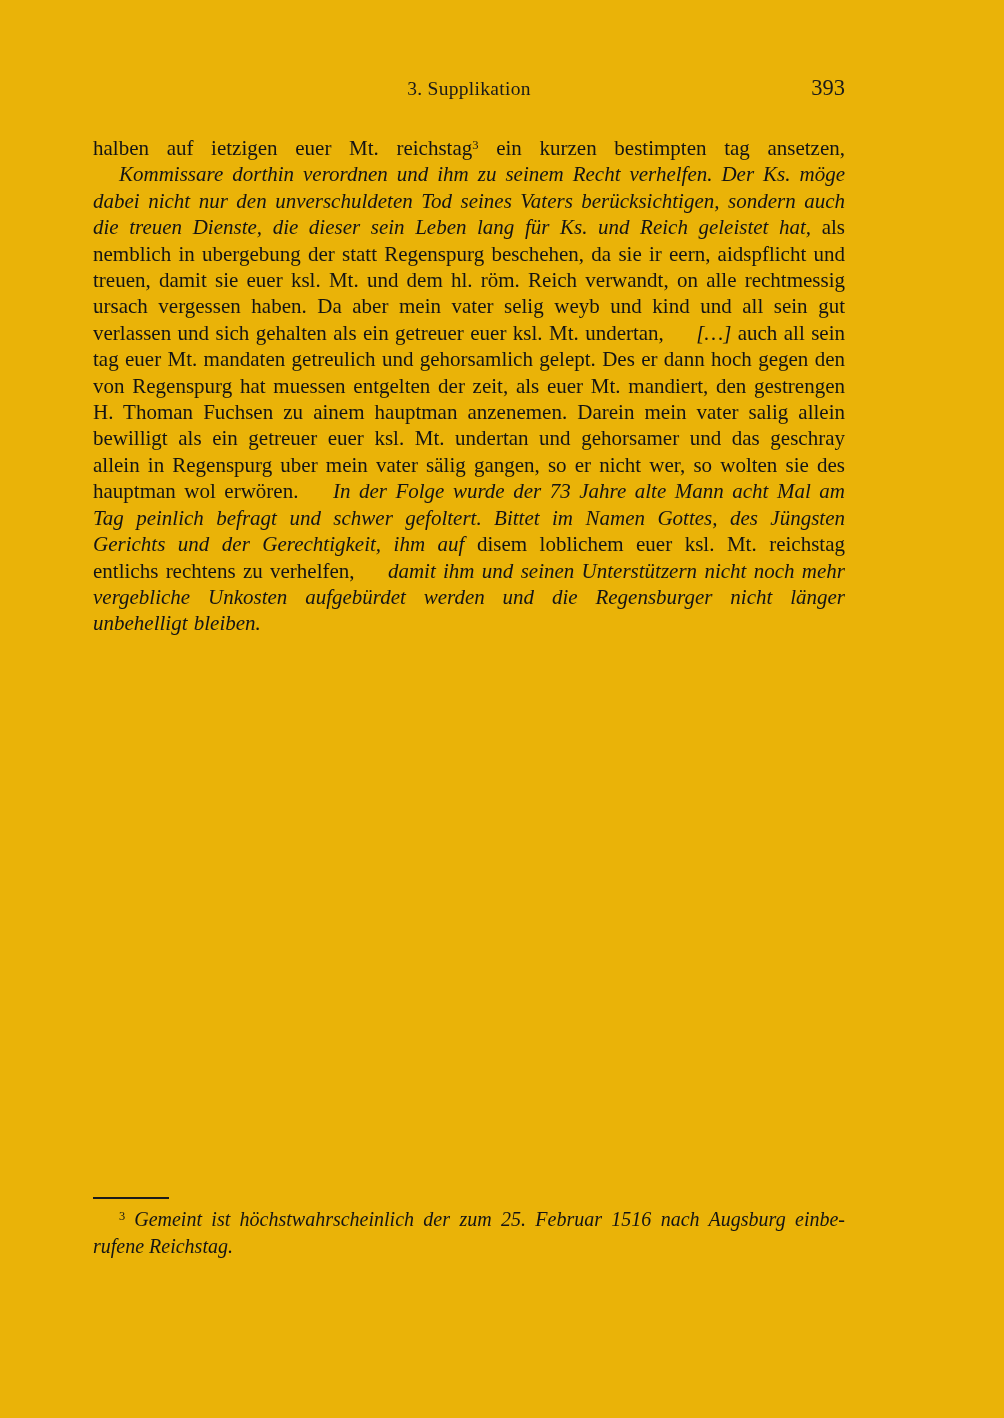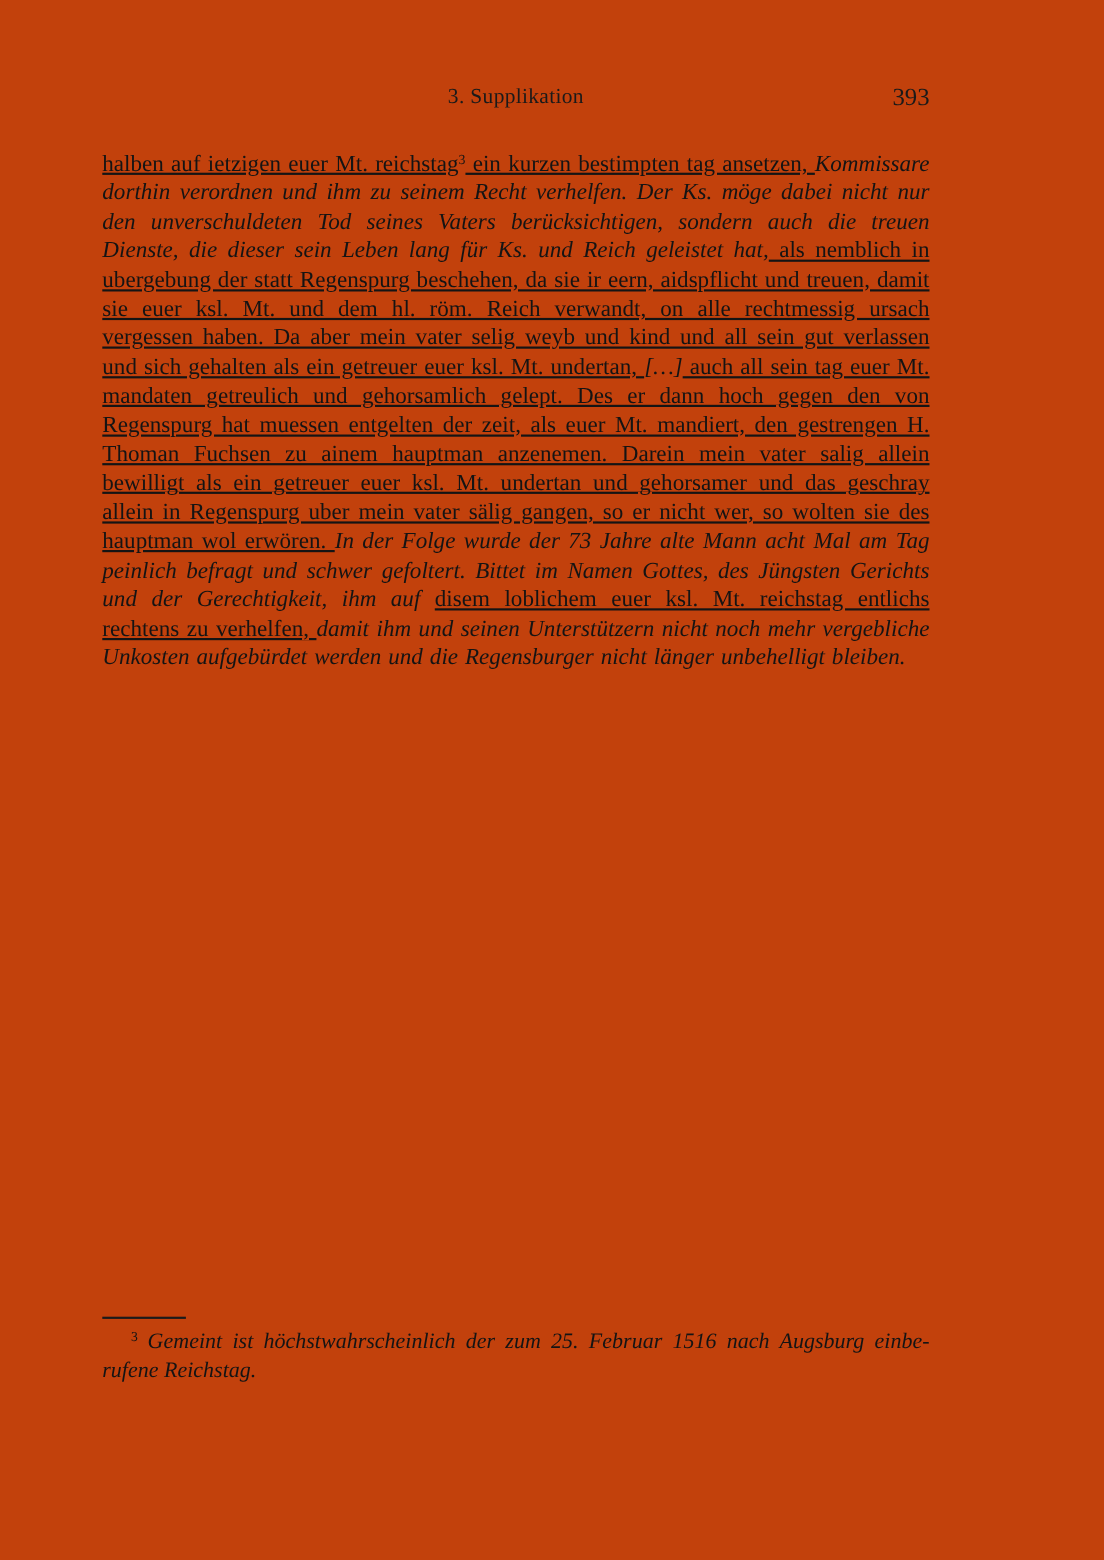--- a/index.html
+++ b/index.html
@@ -7,21 +7,21 @@
     padding: 0;
     width: 1004px;
     height: 1418px;
     background: #ffffff;
     overflow: hidden;
   }
   .page {
     position: relative;
     width: 1004px;
     height: 1418px;
-    background: #c2410c;
+    background: #eab308;
     color: #161616;
     font-family: "Liberation Serif", "DejaVu Serif", serif;
   }
   .running-head {
     position: absolute;
     top: 78px;
     left: 93px;
     width: 752px;
     height: 26px;
   }
@@ -43,22 +43,22 @@
     position: absolute;
     top: 114px;
     left: 93px;
     width: 752px;
     font-size: 21px;
     line-height: 26.4px;
     text-align: justify;
     word-spacing: 0.05em;
     color: #141414;
   }
-  .body-text .italic { font-style: italic; }
-  .body-text .roman  { font-style: normal; text-decoration: underline; }
+  .body-text .italic { font-style: italic; margin-left: 26px; }
+  .body-text .roman  { font-style: normal; }
   sup.fn-ref {
     font-size: 0.6em;
     line-height: 0;
     vertical-align: baseline;
     position: relative;
     top: -0.45em;
   }
   .footnote-block {
     position: absolute;
     left: 93px;

